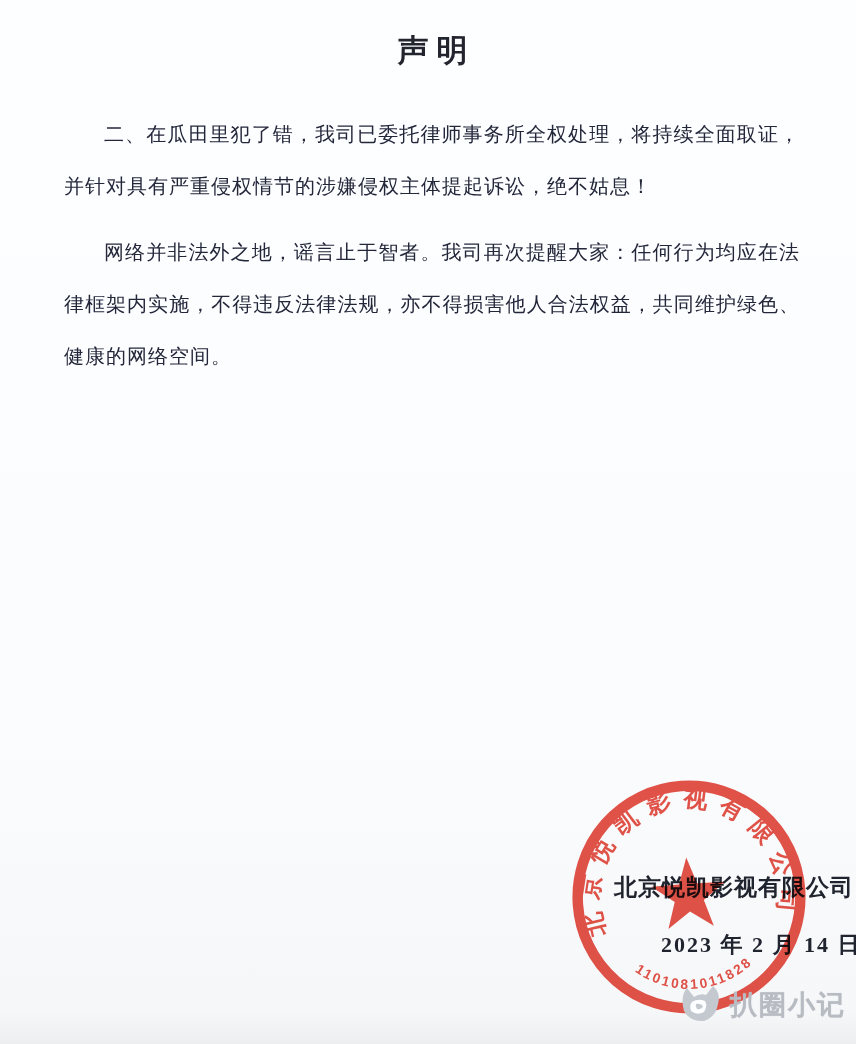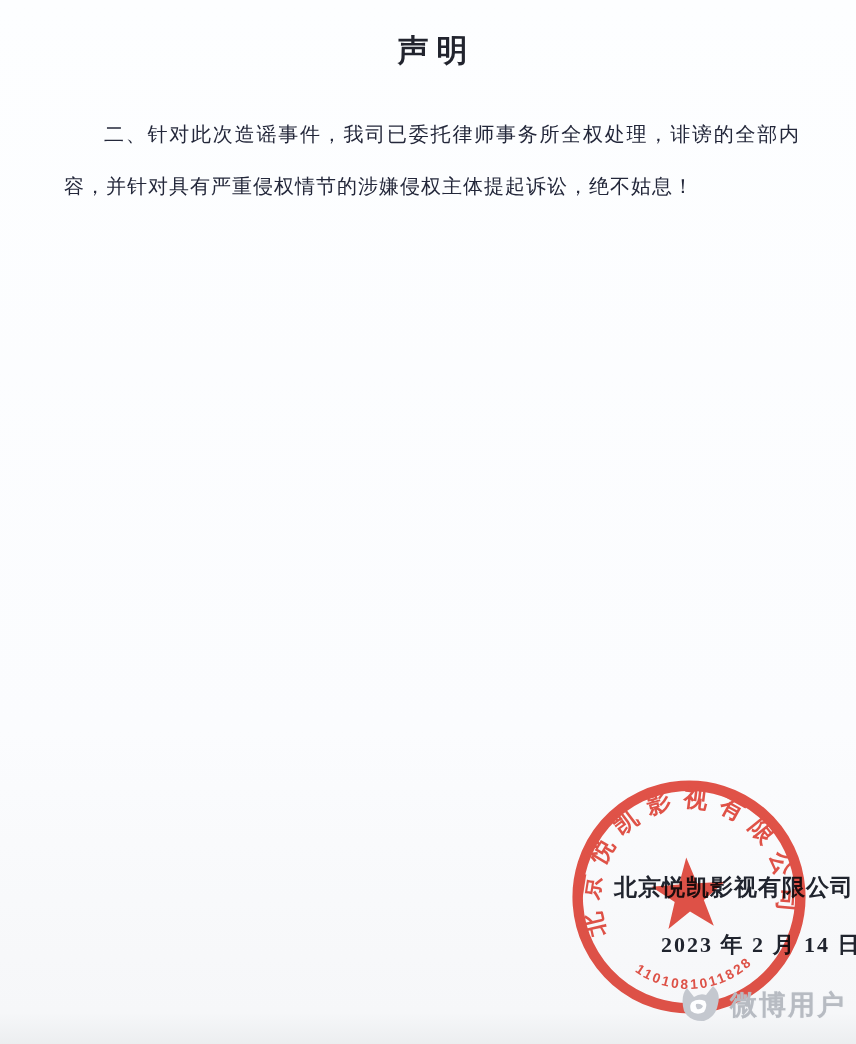--- a/index.html
+++ b/index.html
@@ -87,21 +87,22 @@
   .fox{width:44px;height:42px;}
 </style>
 </head>
 <body>
 
 <div class="page">
 
   <h1 class="doc-title">声明</h1>
 
   <div class="doc-body">
-    <p class="para">二、针对此次造谣事件，我司已委托律师事务所全权处理，诽谤的全部内容，并针对具有严重侵权情节的涉嫌侵权主体提起诉讼，绝不姑息！</p>
+    <p class="para">二、在瓜田里犯了错，我司已委托律师事务所全权处理，将持续全面取证，并针对具有严重侵权情节的涉嫌侵权主体提起诉讼，绝不姑息！</p>
+    <p class="para">网络并非法外之地，谣言止于智者。我司再次提醒大家：任何行为均应在法律框架内实施，不得违反法律法规，亦不得损害他人合法权益，共同维护绿色、健康的网络空间。</p>
   </div>
 
   <div class="sig-company">北京悦凯影视有限公司</div>
   <div class="sig-date">2023 年 2 月 14 日</div>
 
   <div class="seal">
     <svg viewBox="0 0 300 300" xmlns="http://www.w3.org/2000/svg">
       <defs>
         <path id="sealTopArc" d="M 44.7 188.3 A 112 112 0 1 1 255.3 188.3" fill="none"></path>
         <path id="sealBottomArc" d="M 60 220 A 114 114 0 0 0 240 220" fill="none"></path>
@@ -116,16 +117,16 @@
       </text>
     </svg>
   </div>
 
   <div class="watermark">
     <svg class="fox" viewBox="0 0 44 42" xmlns="http://www.w3.org/2000/svg">
       <path fill="#c4c8cf" d="M6 27 Q2 12 9 4 L16 13 Q22 9 28 11 L35 2 Q43 9 40 20 Q38 33 26 37 Q12 38 6 27 Z"></path>
       <path fill="#fdfeff" d="M14 18 Q20 14 27 17 Q30 22 26 28 Q19 32 13 27 Q11 21 14 18 Z"></path>
       <path fill="#c4c8cf" d="M18 20 Q22 19 25 22 Q23 26 19 25 Q17 22 18 20 Z"></path>
     </svg>
-    <span class="watermark-label">微博用户</span>
+    <span class="watermark-label">扒圈小记</span>
   </div>
 
 </div>
 
 </body></html>

